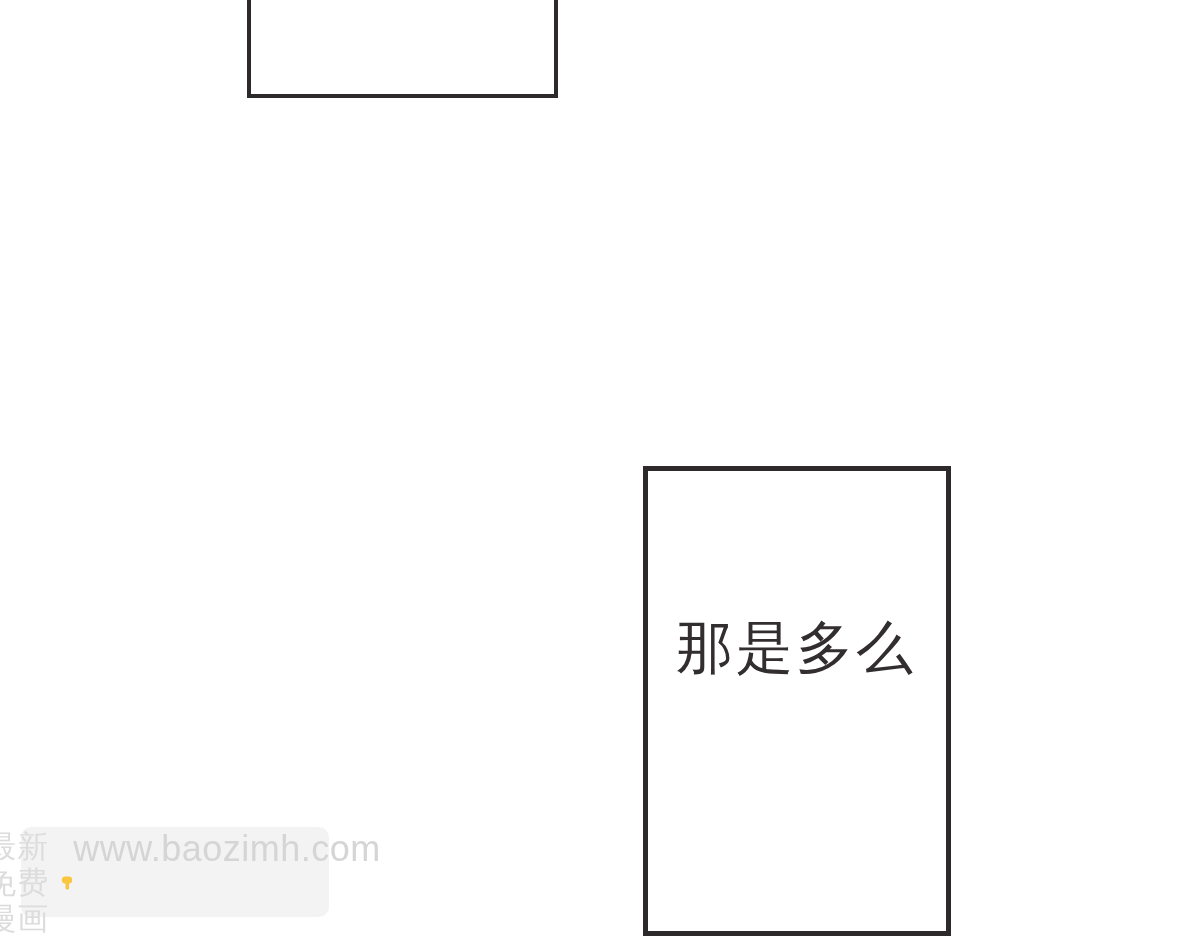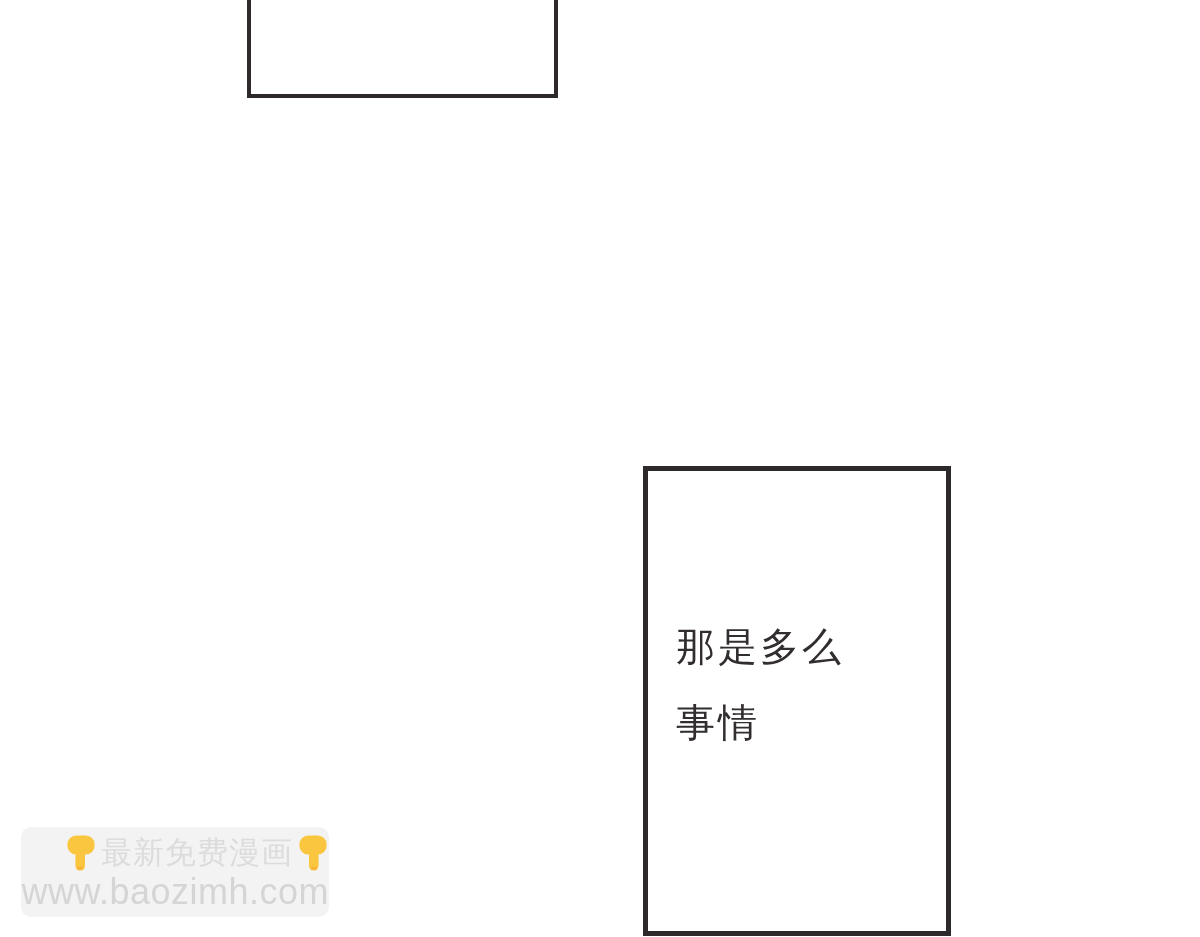--- a/index.html
+++ b/index.html
@@ -29,39 +29,38 @@
     border-width: 4px;
   }
   .main-box {
     left: 643px;
     top: 466px;
     width: 308px;
     height: 470px;
   }
   .speech-text {
     padding: 138px 8px 0 28px;
-    font-size: 39px;
+    font-size: 57px;
     line-height: 76px;
     font-weight: 500;
     letter-spacing: 3px;
     color: var(--speech-text, #322d2e);
     white-space: nowrap;
   }
   .watermark {
     position: absolute;
     box-sizing: border-box;
     left: 21px;
     top: 827px;
     width: 308px;
     height: 90px;
     background: var(--wm-bg, #f3f3f3);
     border-radius: 10px;
     display: flex;
-    flex-direction: column;
-    align-items: flex-end;
+    align-items: flex-start;
     justify-content: center;
     padding-top: 2px;
   }
   .wm-line1 {
     display: flex;
     align-items: center;
     gap: 4px;
     font-size: 31px;
     line-height: 36px;
     letter-spacing: 1px;
@@ -85,21 +84,20 @@
 </head>
 <body>
 
 <div class="canvas">
 
   <div class="speech-box top-box"></div>
 
   <div class="speech-box main-box">
     <div class="speech-text">
       <div>那是多么</div>
-      <div>事情</div>
     </div>
   </div>
 
   <div class="watermark">
     <div class="wm-line1">
       <span class="hand-icon">
         <svg viewBox="0 0 40 46" aria-hidden="true">
           <g class="hand-fill" fill="#fbc63f">
             <rect x="3" y="1" width="34" height="24" rx="11"></rect>
             <rect x="13" y="13" width="12" height="32" rx="6"></rect>

